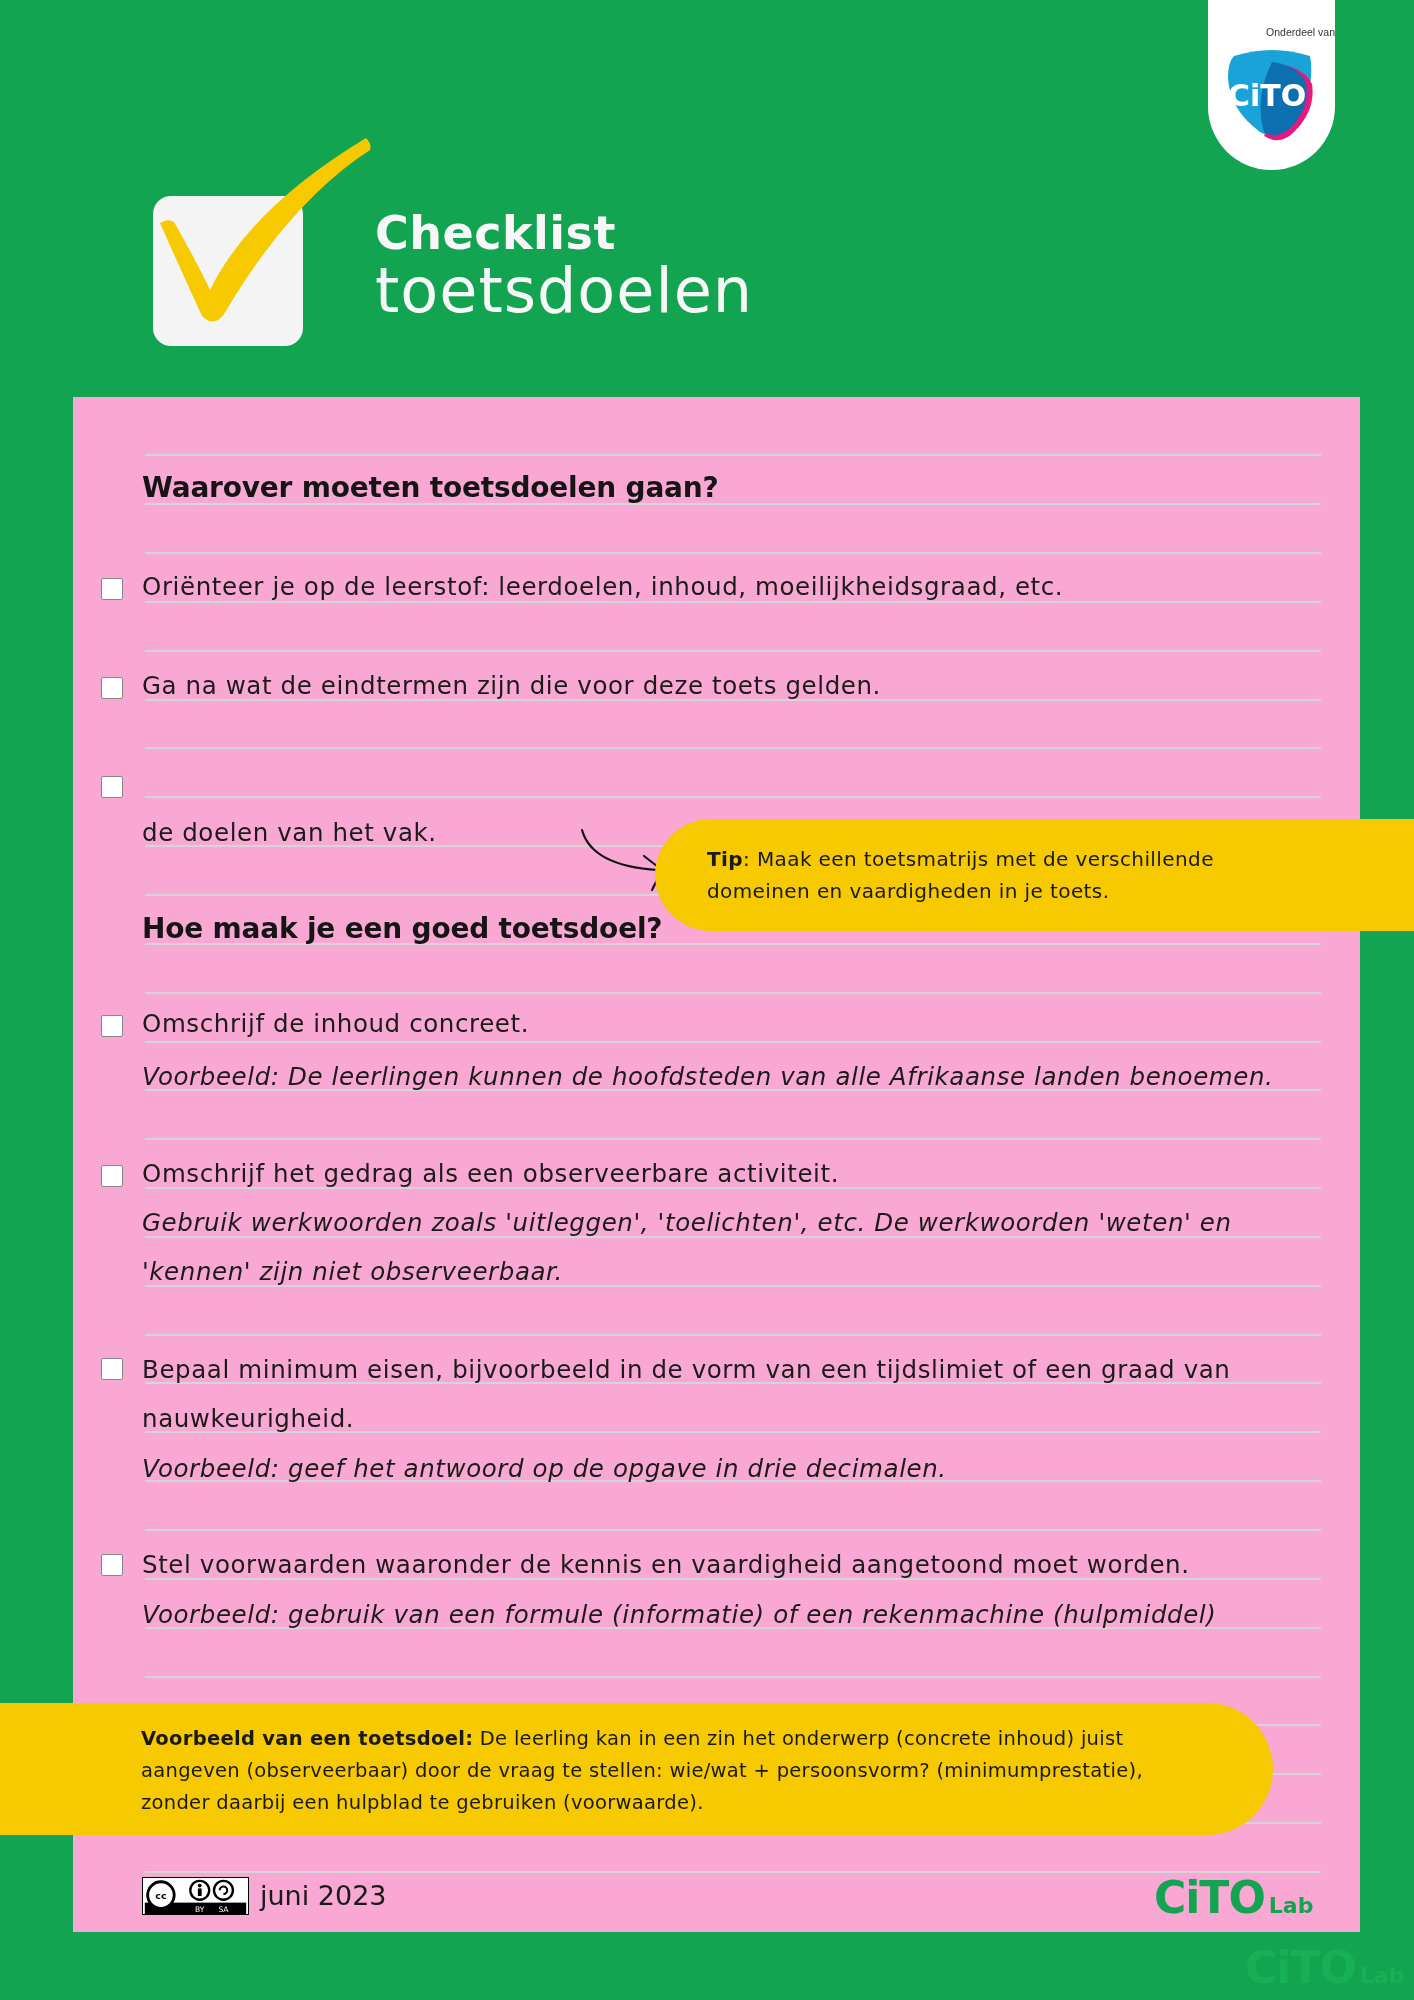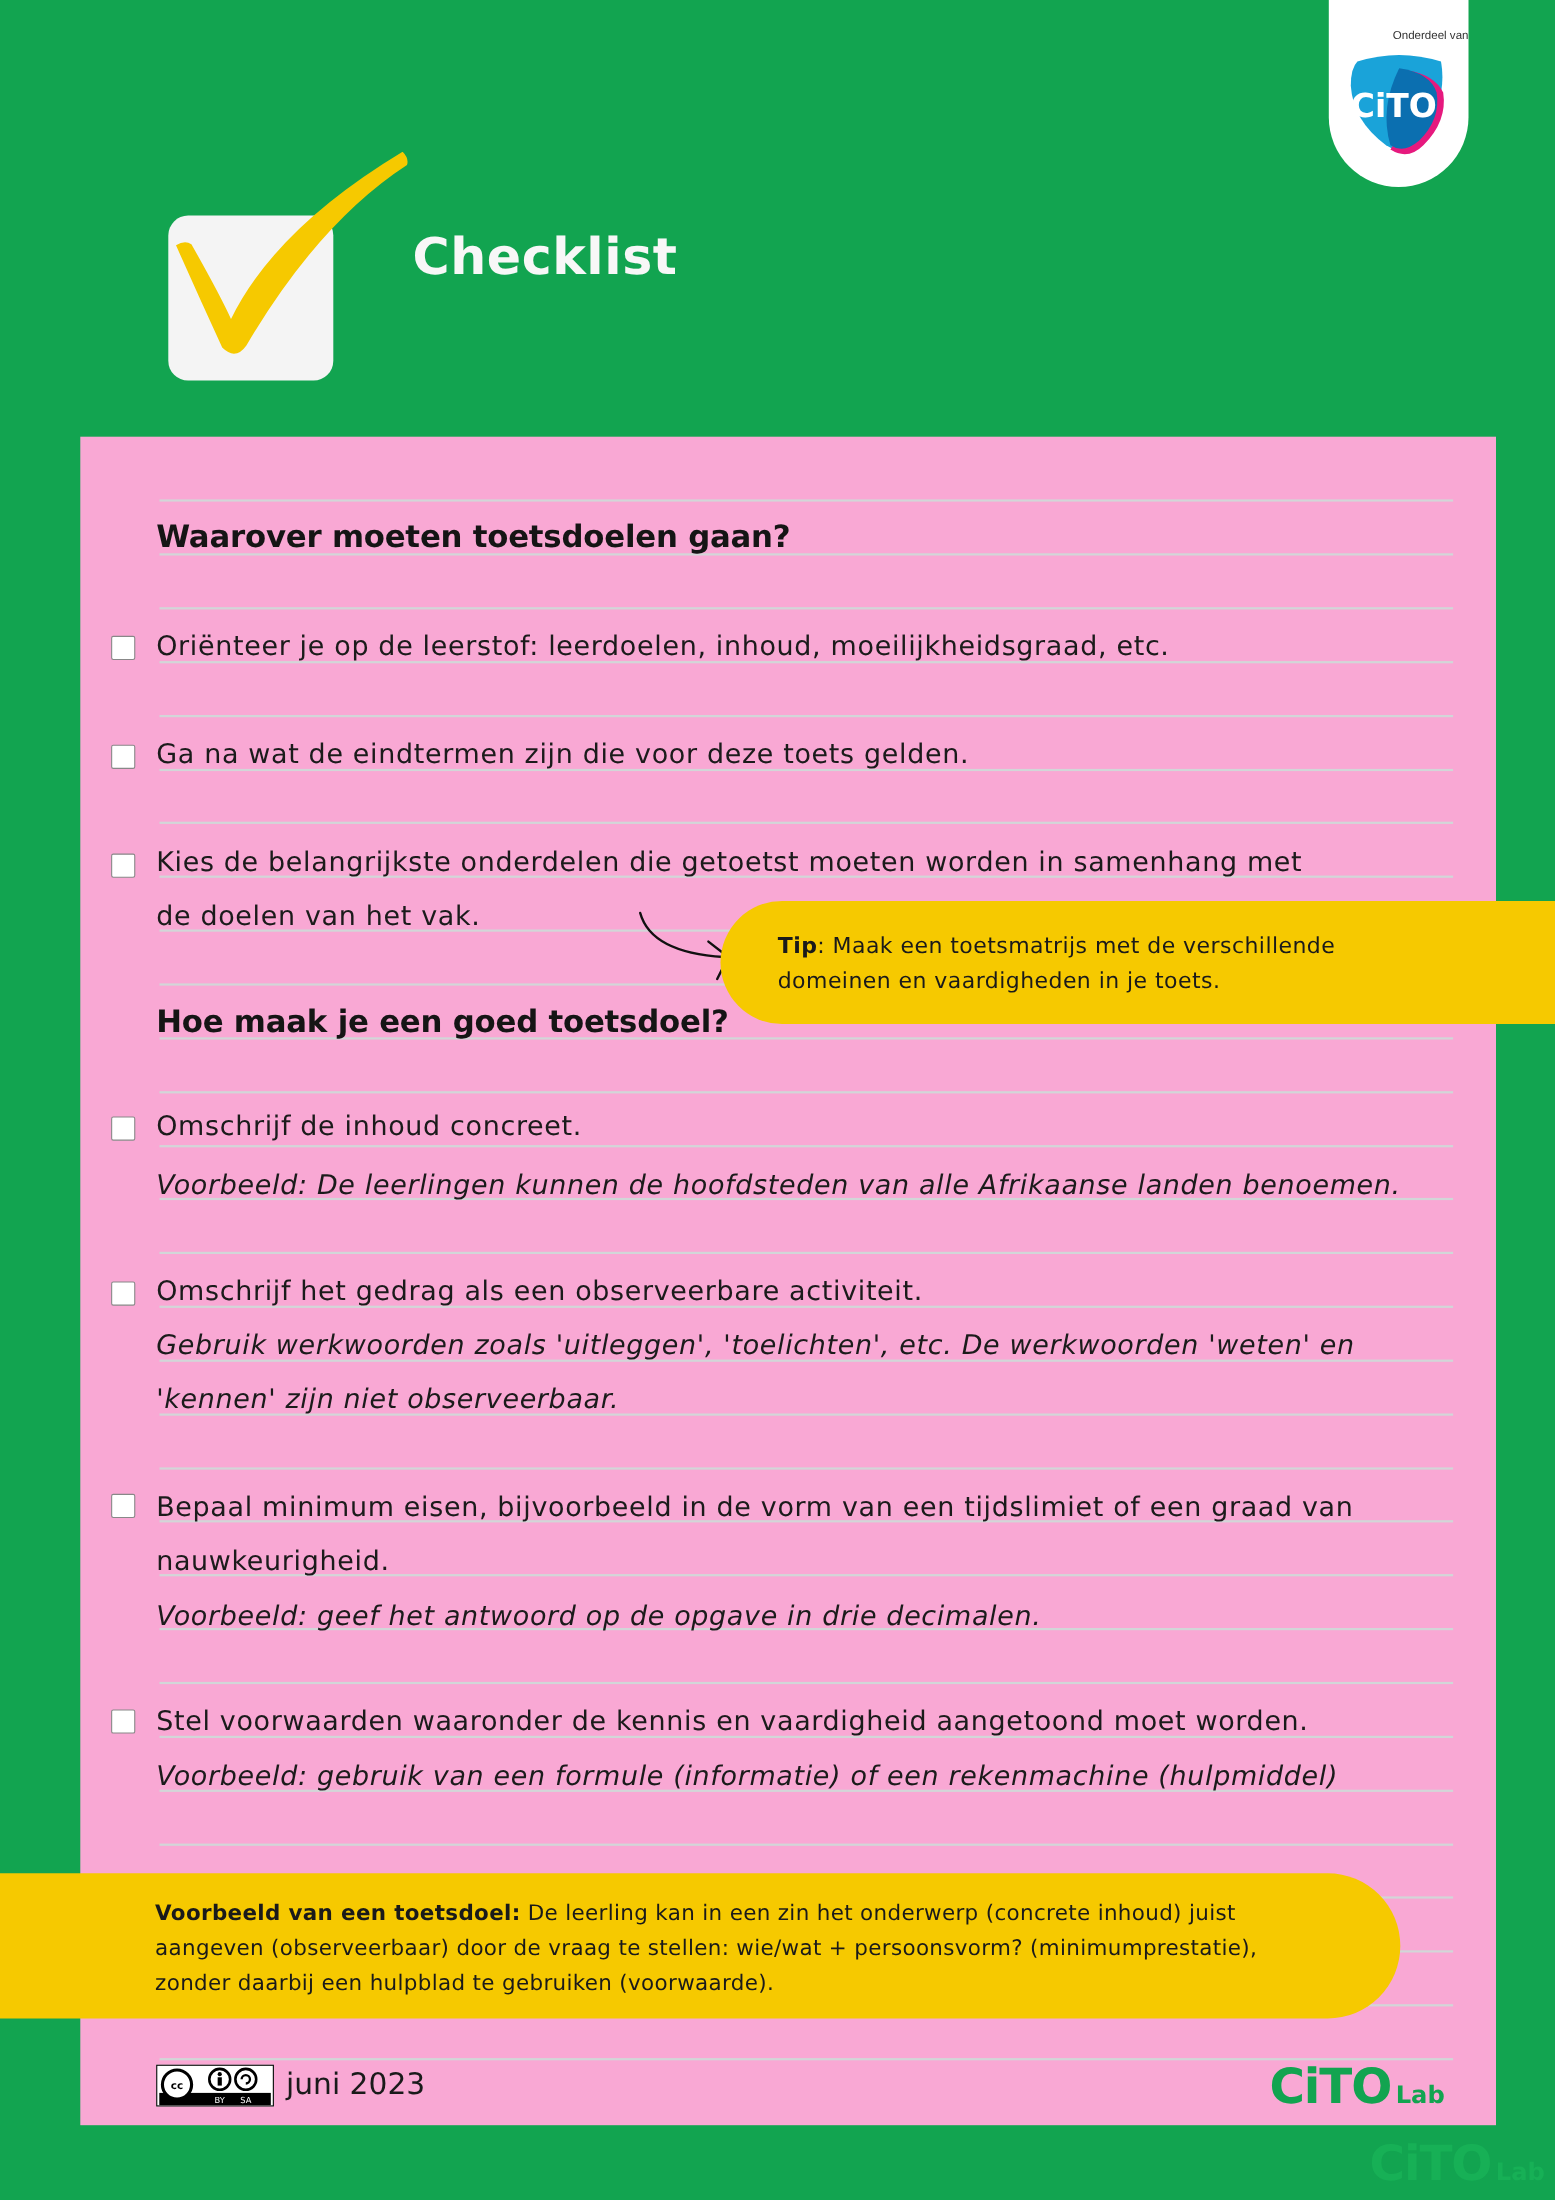--- a/index.html
+++ b/index.html
@@ -96,20 +96,21 @@
   </svg>
 </div>
 
 <svg class="hero-check" viewBox="0 0 230 215">
   <rect x="3" y="58" width="150" height="150" rx="18" fill="#f4f4f4"></rect>
   <path d="M10 85 Q18 80 24 84 Q50 130 60 152 Q100 70 216 0 Q222 6 220 12 Q140 64 74 176 Q64 190 52 178 Q30 130 10 85Z" fill="#f6c900"></path>
 </svg>
 
 <div class="title">
   <span class="title-1">Checklist</span>
+  <span class="title-2">toetsdoelen</span>
 </div>
 
 <div class="sheet">
 
   <div class="rule" style="top:57px"></div>
   <div class="rule" style="top:106px"></div>
   <div class="rule" style="top:155px"></div>
   <div class="rule" style="top:204px"></div>
   <div class="rule" style="top:253px"></div>
   <div class="rule" style="top:302px"></div>
@@ -140,21 +141,20 @@
 
   <div class="heading" style="top:74px">Waarover moeten toetsdoelen gaan?</div>
 
   <div class="checkbox" style="top:181px"></div>
   <div class="item-text" style="top:175px">Oriënteer je op de leerstof: leerdoelen, inhoud, moeilijkheidsgraad, etc.</div>
 
   <div class="checkbox" style="top:280px"></div>
   <div class="item-text" style="top:274px">Ga na wat de eindtermen zijn die voor deze toets gelden.</div>
 
   <div class="checkbox" style="top:379px"></div>
-  <div class="item-text" style="top:372px">Kies de belangrijkste onderdelen die getoetst moeten worden in samenhang met</div>
   <div class="item-text" style="top:421px">de doelen van het vak.</div>
 
   <div class="heading" style="top:515px">Hoe maak je een goed toetsdoel?</div>
 
   <div class="checkbox" style="top:618px"></div>
   <div class="item-text" style="top:612px">Omschrijf de inhoud concreet.</div>
   <div class="item-text italic" style="top:665px">Voorbeeld: De leerlingen kunnen de hoofdsteden van alle Afrikaanse landen benoemen.</div>
 
   <div class="checkbox" style="top:768px"></div>
   <div class="item-text" style="top:762px">Omschrijf het gedrag als een observeerbare activiteit.</div>

